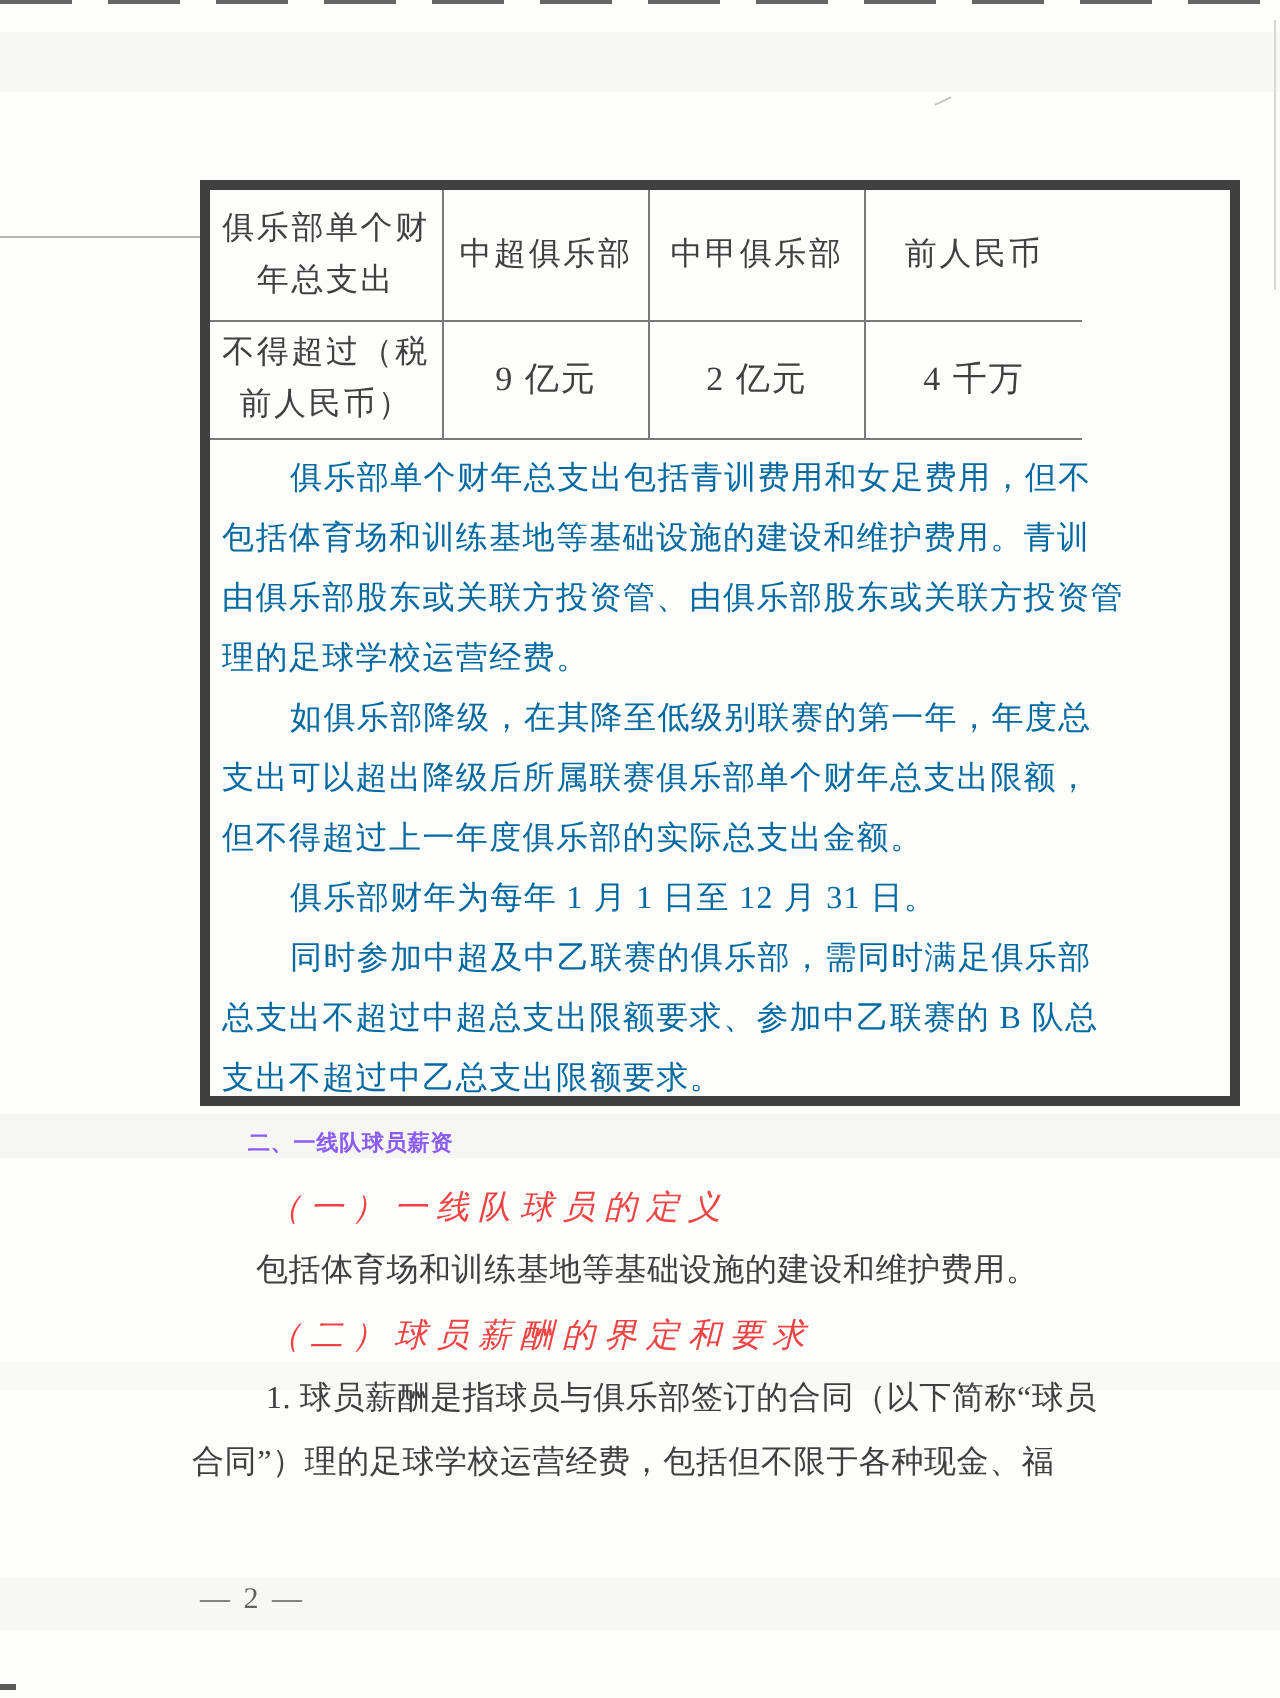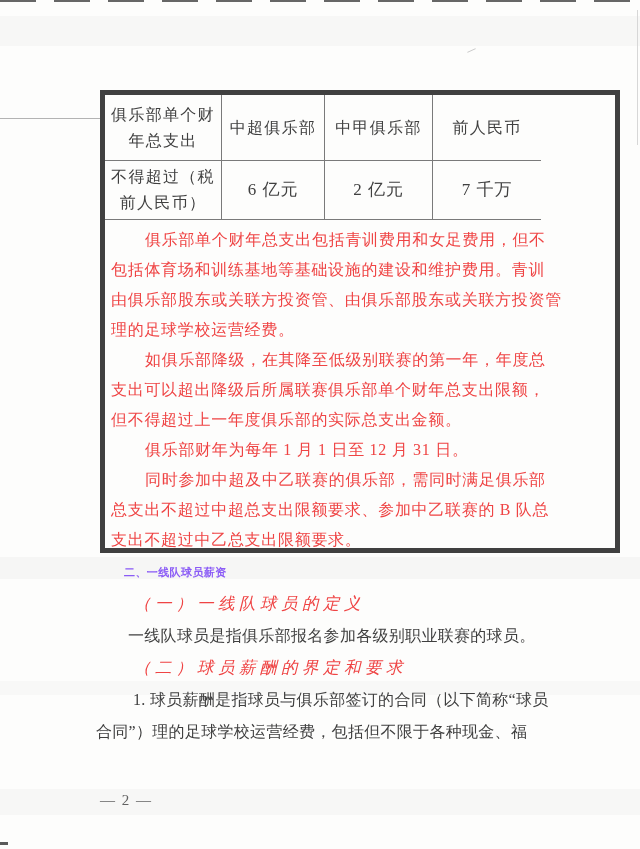--- a/index.html
+++ b/index.html
@@ -42,21 +42,21 @@
     border-bottom:1px solid #7a7a7a;
     display:flex; flex-direction:column; justify-content:center; align-items:center;
     font-size:16px; letter-spacing:1.3px; line-height:26px;
     color:#404040;
   }
   .t-cell:last-child { border-right:none; }
   .t-value { font-size:17px; letter-spacing:1px; }
   .t-notes {
     height:336px; padding:5px 4px 0 6px;
     font-size:16px; line-height:30px; letter-spacing:0.7px;
-    color:#ef4444; overflow:hidden;
+    color:#0369a1; overflow:hidden;
   }
   .note-line { white-space:nowrap; }
   .note-line.ind { padding-left:34px; }
 
   
   .body-sec { position:absolute; left:96px; top:556px; width:460px; }
   .sec-heading {
     font-family:"Liberation Sans", sans-serif;
     font-weight:bold; font-size:11px; color:#8b5cf6;
     line-height:32px; padding-left:28px; letter-spacing:0.4px; white-space:nowrap;
@@ -102,44 +102,44 @@
       <div class="t-cell">中超俱乐部</div>
       <div class="t-cell">中甲俱乐部</div>
       <div class="t-cell">前人民币</div>
     </div>
 
     <div class="t-row t-row-2">
       <div class="t-cell">
         <div>不得超过（税</div>
         <div>前人民币）</div>
       </div>
-      <div class="t-cell t-value">6 亿元</div>
+      <div class="t-cell t-value">9 亿元</div>
       <div class="t-cell t-value">2 亿元</div>
-      <div class="t-cell t-value">7 千万</div>
+      <div class="t-cell t-value">4 千万</div>
     </div>
 
     <div class="t-notes">
       <div class="note-line ind">俱乐部单个财年总支出包括青训费用和女足费用，但不</div>
       <div class="note-line">包括体育场和训练基地等基础设施的建设和维护费用。青训</div>
       <div class="note-line">由俱乐部股东或关联方投资管、由俱乐部股东或关联方投资管</div>
       <div class="note-line">理的足球学校运营经费。</div>
       <div class="note-line ind">如俱乐部降级，在其降至低级别联赛的第一年，年度总</div>
       <div class="note-line">支出可以超出降级后所属联赛俱乐部单个财年总支出限额，</div>
       <div class="note-line">但不得超过上一年度俱乐部的实际总支出金额。</div>
       <div class="note-line ind">俱乐部财年为每年 1 月 1 日至 12 月 31 日。</div>
       <div class="note-line ind">同时参加中超及中乙联赛的俱乐部，需同时满足俱乐部</div>
       <div class="note-line">总支出不超过中超总支出限额要求、参加中乙联赛的 B 队总</div>
       <div class="note-line">支出不超过中乙总支出限额要求。</div>
     </div>
   </div>
 
   <div class="body-sec">
     <div class="sec-heading">二、一线队球员薪资</div>
     <div class="kai-heading">（一）一线队球员的定义</div>
-    <div class="body-line ind2">一线队球员是指俱乐部报名参加各级别职业联赛的球员。</div>
+    <div class="body-line ind2">包括体育场和训练基地等基础设施的建设和维护费用。</div>
     <div class="kai-heading">（二）球员薪酬的界定和要求</div>
     <div class="body-line ind-num">1. 球员薪酬是指球员与俱乐部签订的合同（以下简称“球员</div>
     <div class="body-line">合同”）理的足球学校运营经费，包括但不限于各种现金、福</div>
   </div>
 
   <div class="page-number">— 2 —</div>
 
 </div>
 
 </body></html>

